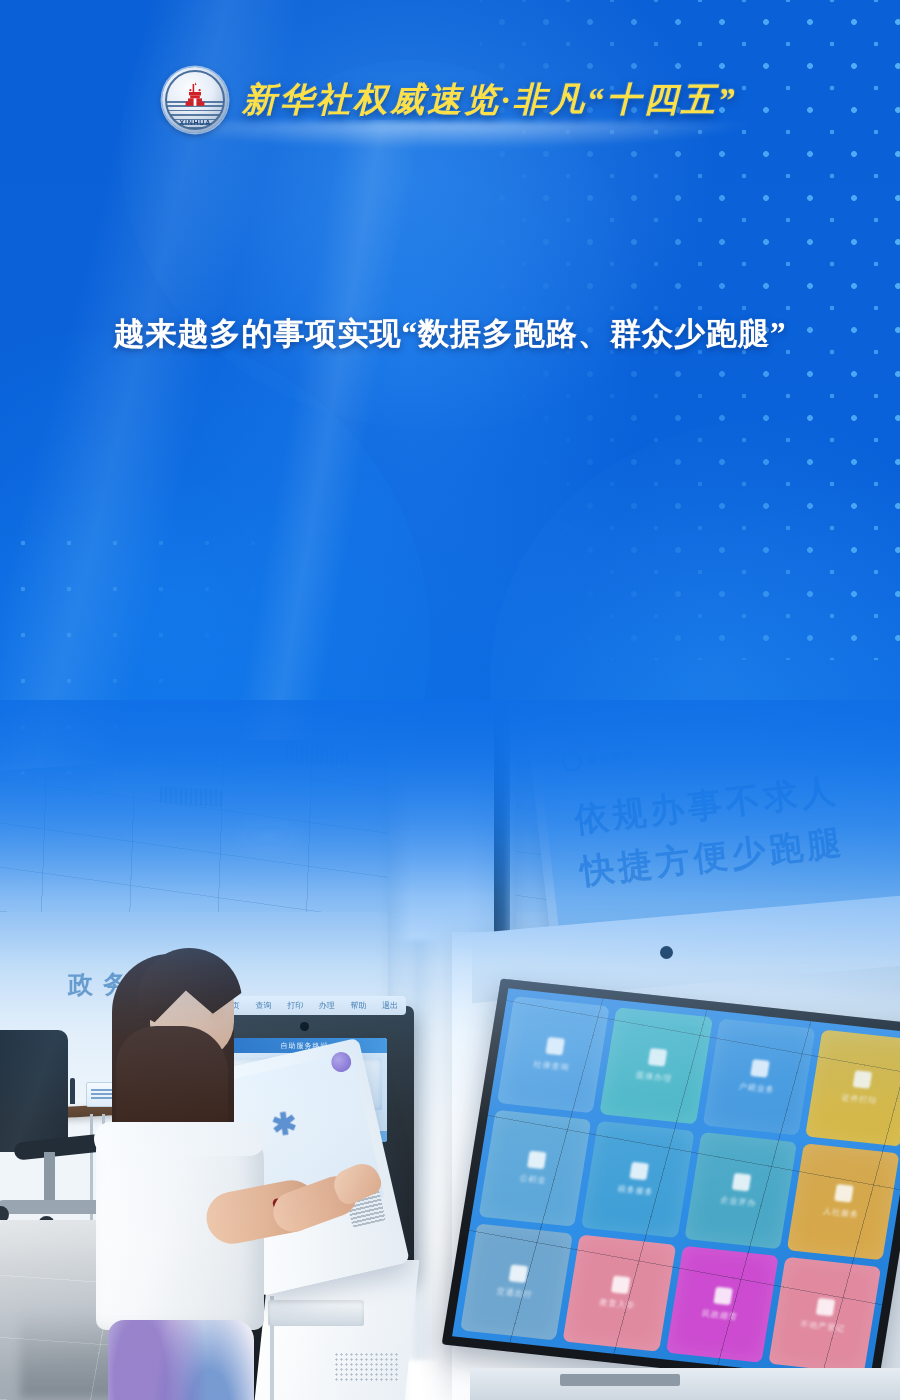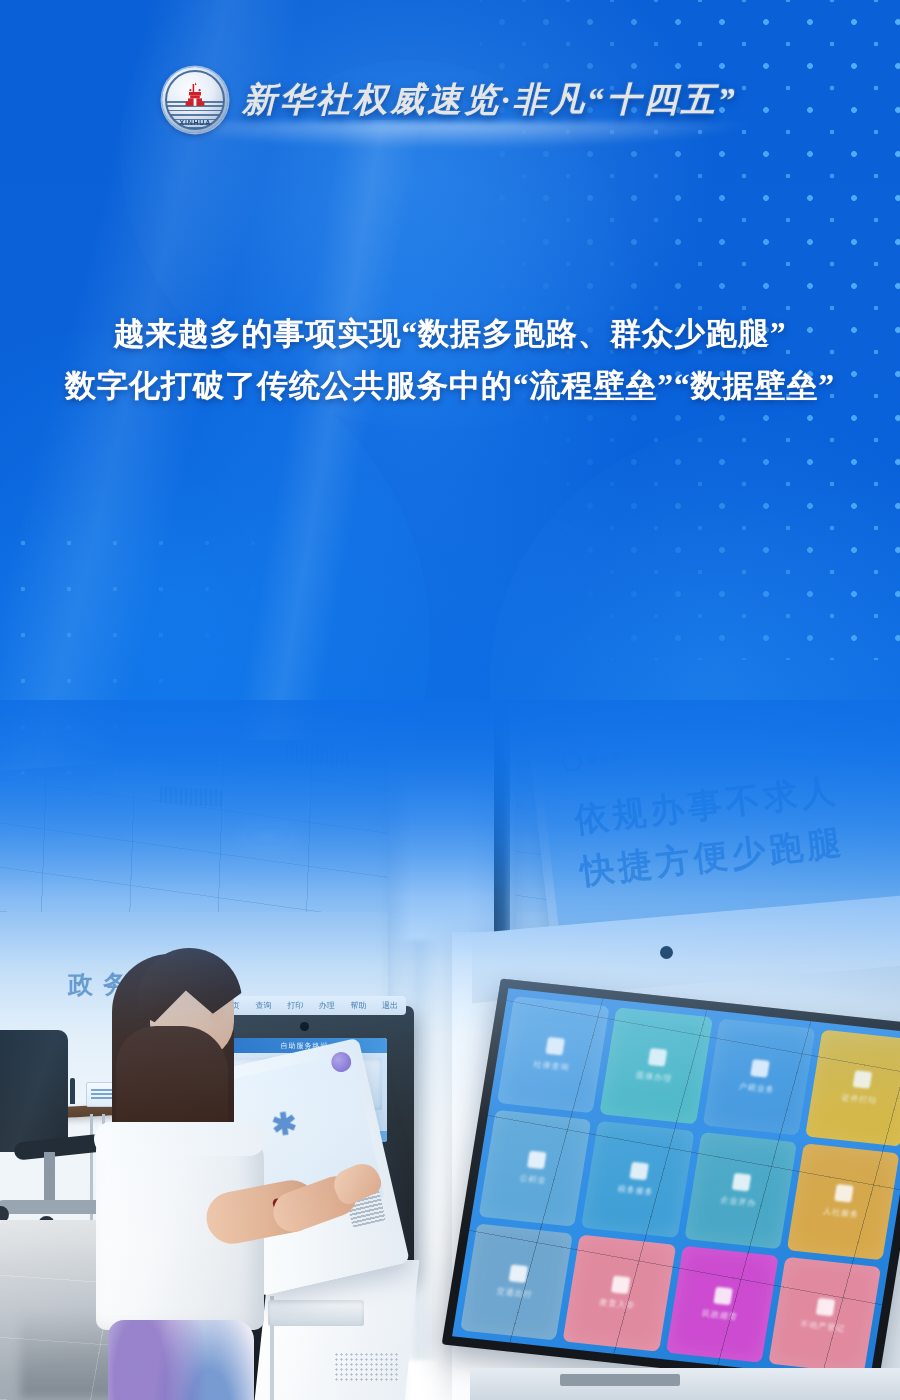--- a/index.html
+++ b/index.html
@@ -93,21 +93,21 @@
     width:34px;height:34px;
   }
   .logo .wordmark{
     position:absolute;left:0;right:0;bottom:7px;text-align:center;
     font-family:"Liberation Sans",sans-serif;font-size:7px;font-weight:700;
     letter-spacing:.8px;color:#1f4a84;
   }
 
   .banner-title{
     font-family:"Liberation Serif","DejaVu Serif",serif;
-    font-size:34px;font-weight:700;color:#e5e5e5;
+    font-size:34px;font-weight:700;color:#fde047;
     letter-spacing:3px;white-space:nowrap;
     font-style:italic;
     text-shadow:
       0 0 1px #2f7fdc, 1px 1px 0 #1c5fb4, -1px 1px 0 #2a74cf,
       1px -1px 0 #2a74cf, -1px -1px 0 #2a74cf,
       0 3px 9px rgba(0,30,90,.55);
   }
 
   
   .main-title{
@@ -543,21 +543,20 @@
       </svg>
       <div class="wordmark">XINHUA</div>
     </div>
 
     <div class="banner-title">新华社权威速览·非凡“十四五”</div>
   </div>
 
 
   <div class="body-lines">
     <div class="body-line">越来越多的事项实现“数据多跑路、群众少跑腿”</div>
-    <div class="body-line">数字化打破了传统公共服务中的“流程壁垒”“数据壁垒”</div>
   </div>
 
   <div class="photo">
     <div class="photo-mask">
       <div class="photo-inner">
 
         <div class="room-wall"></div>
 
         <div class="ceiling">
           <div class="ceil-grid"></div>

